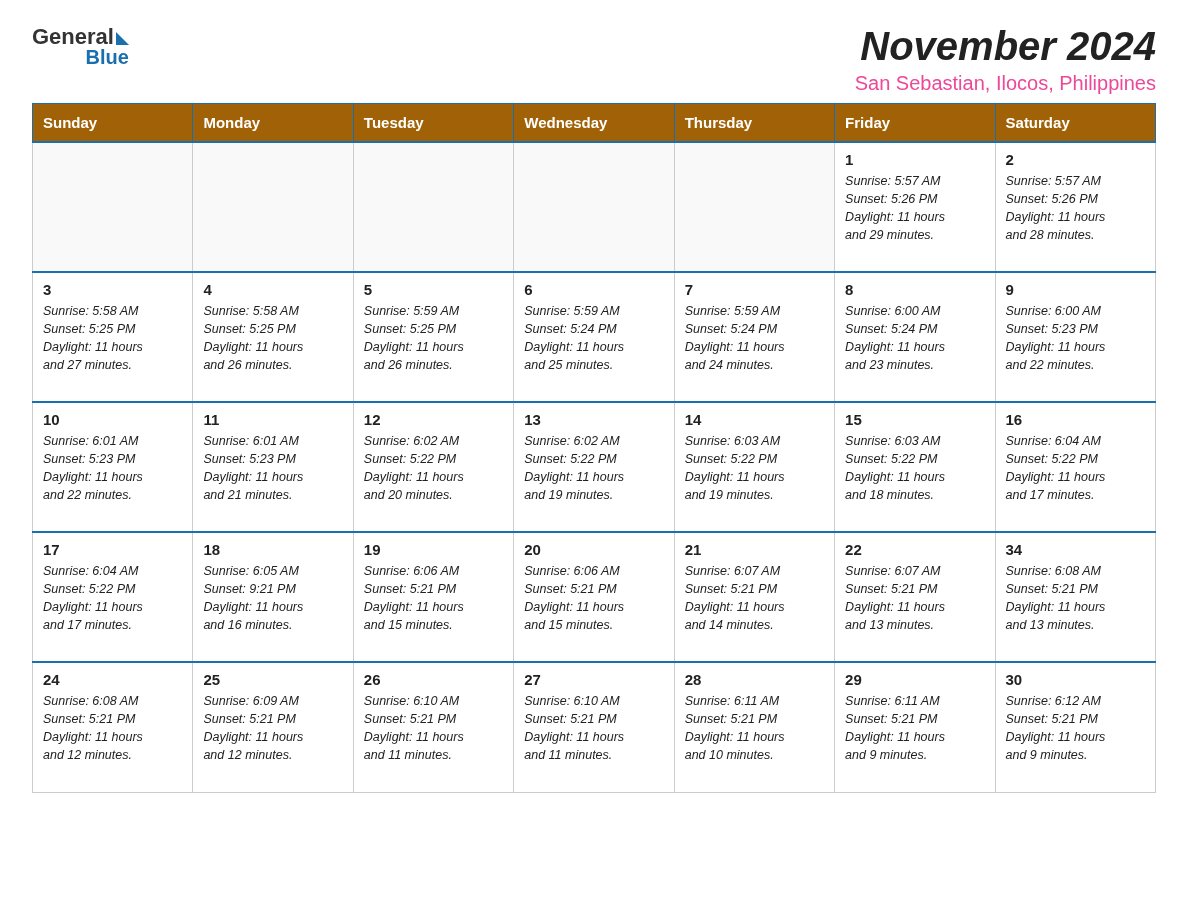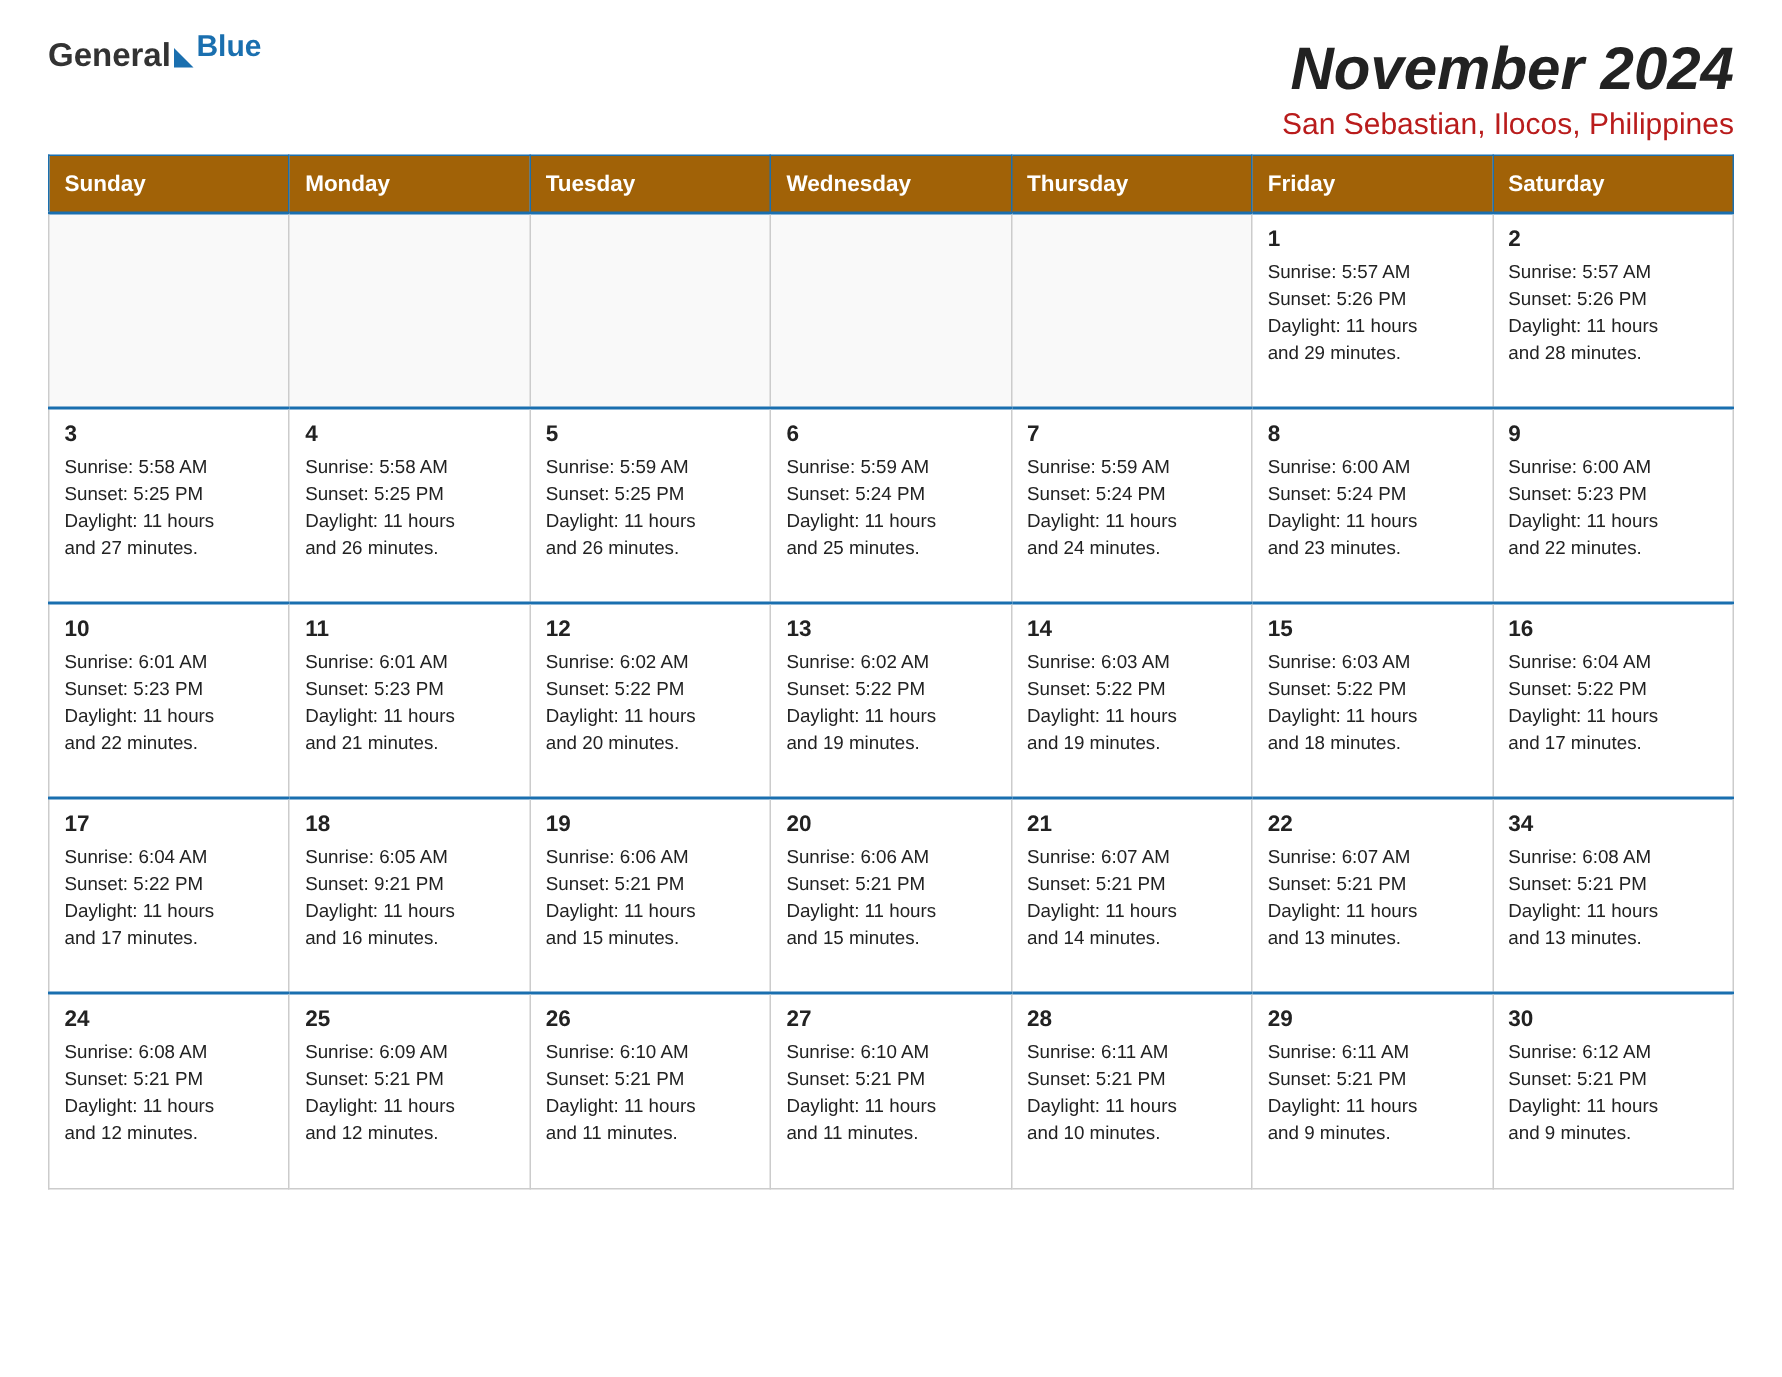--- a/index.html
+++ b/index.html
@@ -37,21 +37,21 @@
     .title-block h1 {
       font-size: 40px;
       font-weight: bold;
       color: #222;
       line-height: 1.1;
       font-style: italic;
     }
     .title-block h2 {
       font-size: 20px;
       font-weight: normal;
-      color: #b91c1c;
+      color: #ec4899;
       margin-top: 4px;
     }
     .calendar {
       width: 100%;
       border-collapse: collapse;
       margin-top: 8px;
     }
     .calendar thead tr th {
       background-color: #a16207;
       color: #fff;
@@ -78,28 +78,29 @@
     .calendar tbody tr td .day-num {
       font-size: 15px;
       font-weight: bold;
       margin-bottom: 4px;
       display: block;
     }
     .calendar tbody tr td .day-info {
       font-size: 12.5px;
       color: #222;
       line-height: 1.45;
+      font-style: italic;
     }
     .calendar tbody tr td.empty {
       background: #f9f9f9;
     }
     .logo-wrap {
       display: flex;
-      flex-direction: row;
-      align-items: flex-start;
+      flex-direction: column;
+      align-items: flex-end;
     }
     .logo-line1 {
       display: flex;
       align-items: center;
     }
     .logo-line2 {
       font-size: 20px;
       font-weight: bold;
       color: #1a6faf;
       margin-left: 2px;

